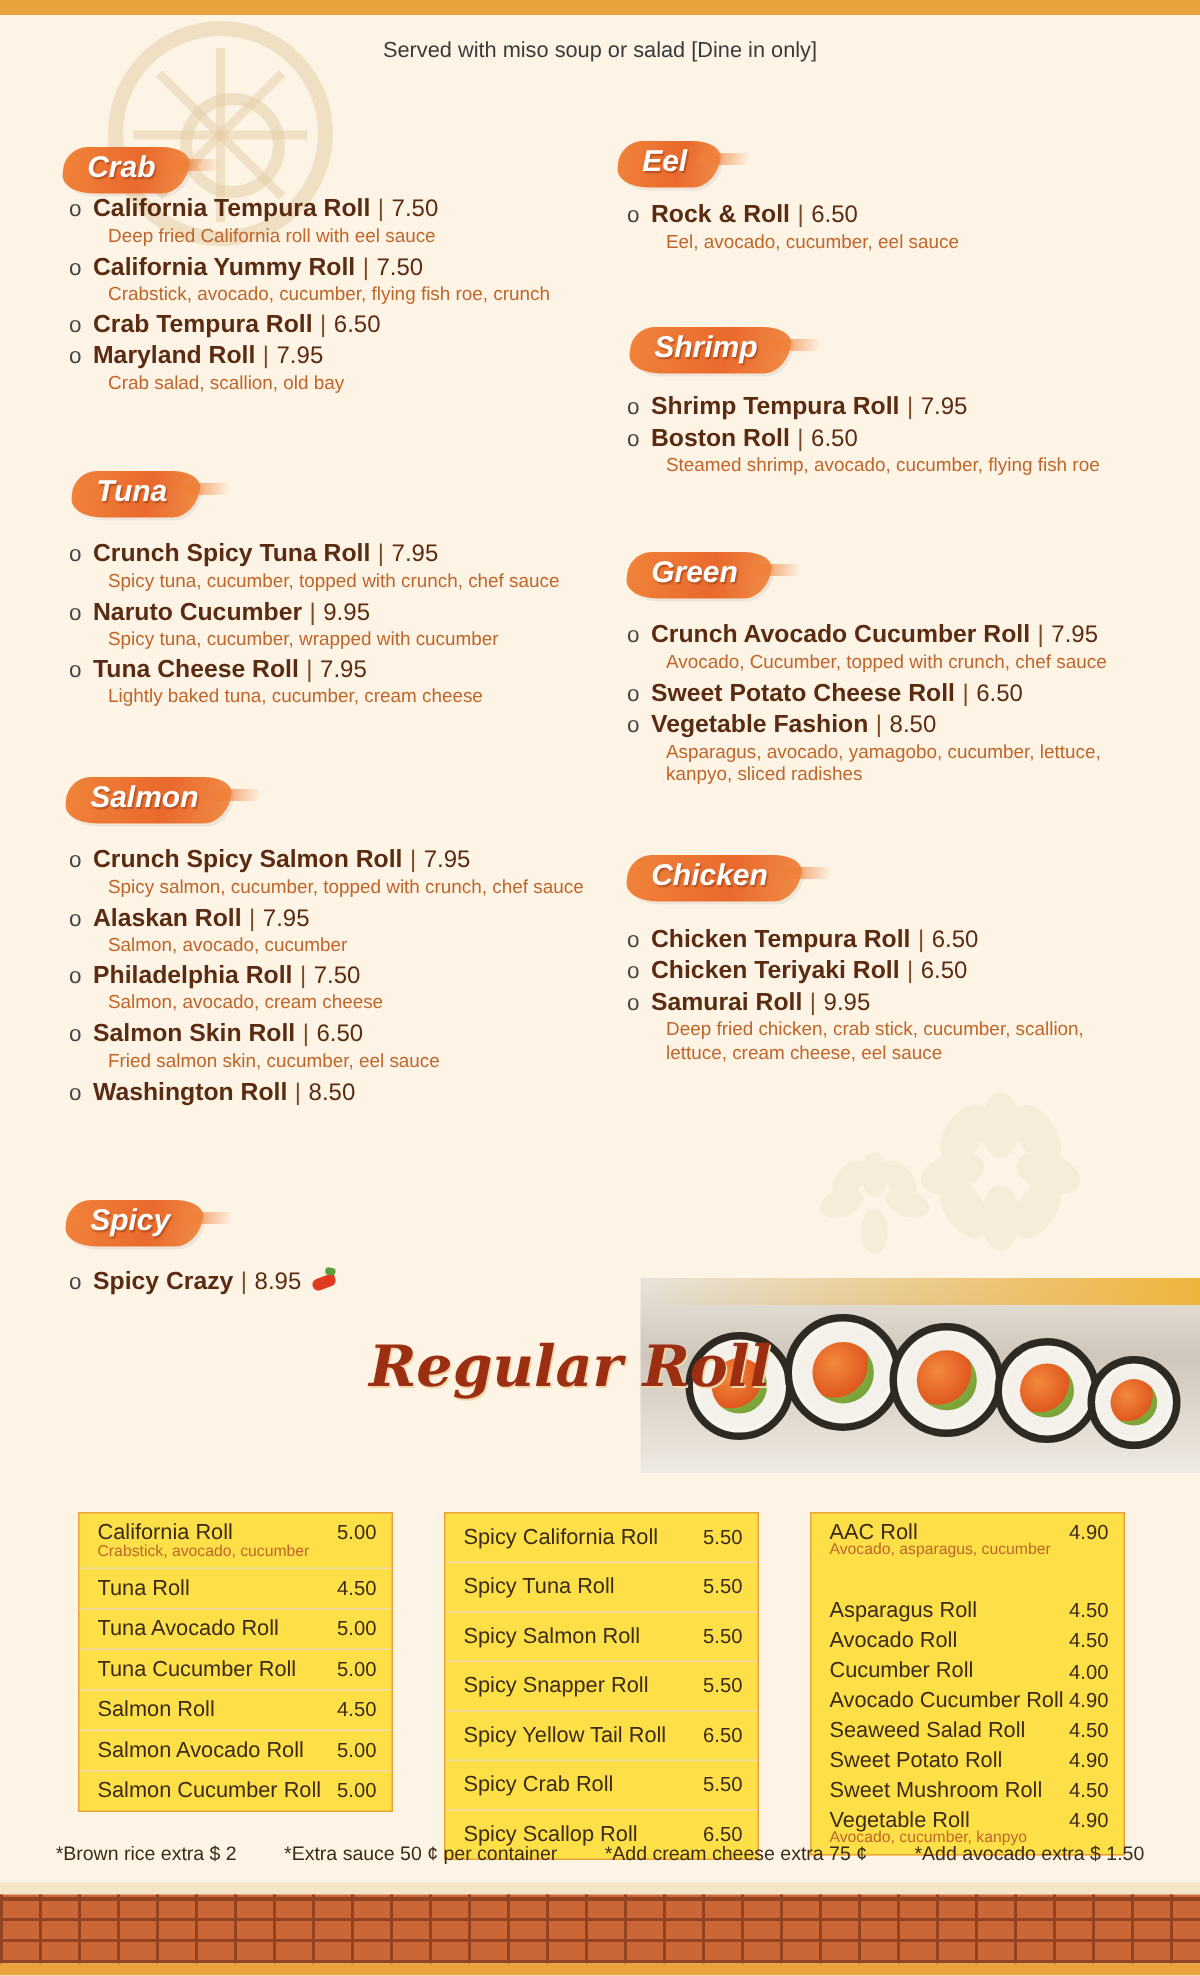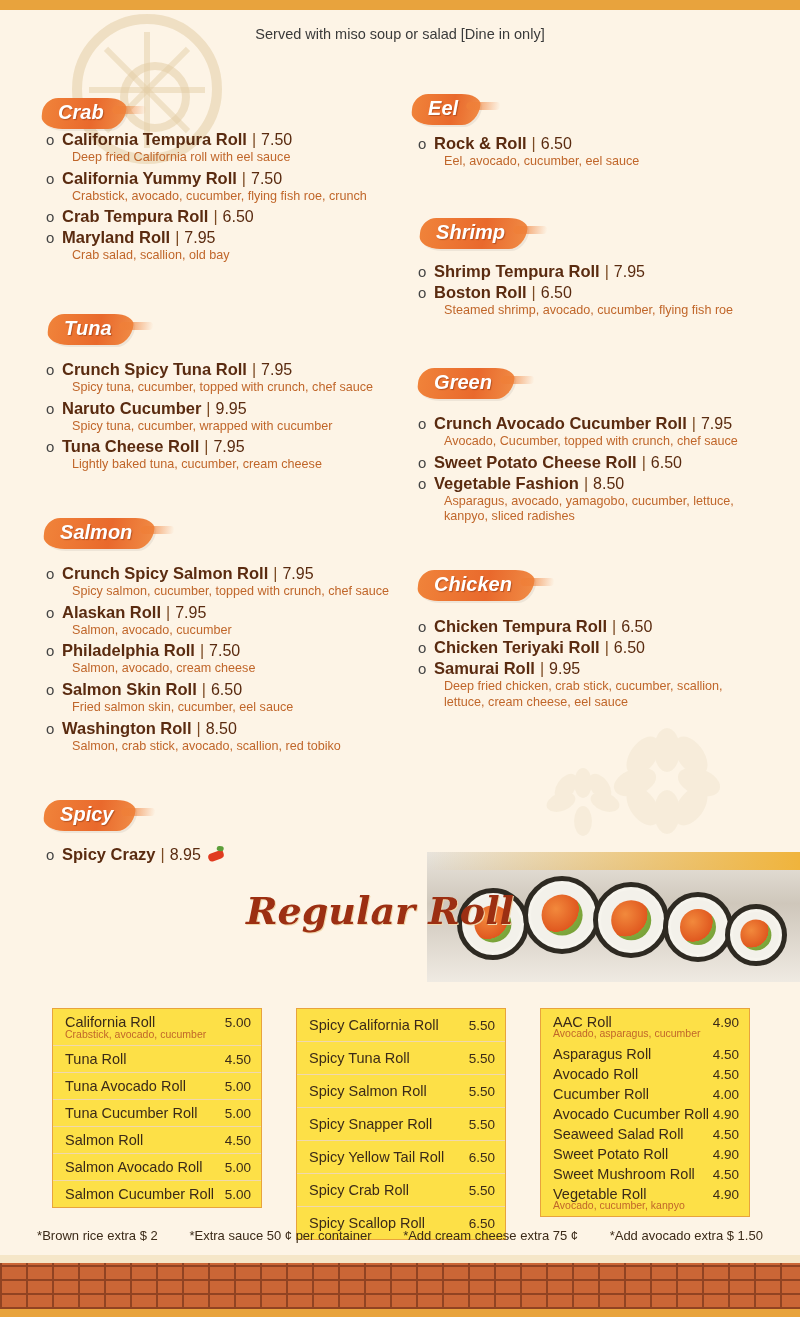--- a/index.html
+++ b/index.html
@@ -245,21 +245,20 @@
         </div>
       <div class="desc">Fried salmon skin, cucumber, eel sauce</div>
     </div>
     <div class="item">
       <div class="line1">
           <span class="bullet">o</span>
         <span class="iname">Washington Roll</span>
         <span class="sep">|</span>
         <span class="price">8.50</span>
         </div>
-      <div class="desc">Salmon, crab stick, avocado, scallion, red tobiko</div>
     </div>
   </div>
 
   <div class="banner" style="left:44px;top:798px;">
     <div class="brush"><span>Spicy</span></div>
   </div>
   <div class="col" style="left:46px;top:845px;width:380px;">
     <div class="item">
       <div class="line1">
           <span class="bullet">o</span>
@@ -456,21 +455,21 @@
       <span class="tprice">6.50</span>
     </div>
   </div>
 
   <div class="tbl" style="left:540px;top:1008px;width:208px;">
     <div class="trow" style="border-bottom:none;padding-bottom:0px;">
       <span class="tname">AAC Roll</span>
       <span class="tprice">4.90</span>
     </div>
     <div class="tdesc">Avocado, asparagus, cucumber</div>
-    <div class="trow" style="border-bottom:none;padding:2px 10px 2px 12px;">
+    <div class="trow" style="border-bottom:none;padding:2px 10px 2px 12px;margin-top:20px;">
       <span class="tname">Asparagus Roll</span>
       <span class="tprice">4.50</span>
     </div>
     <div class="trow" style="border-bottom:none;padding:2px 10px 2px 12px;">
       <span class="tname">Avocado Roll</span>
       <span class="tprice">4.50</span>
     </div>
     <div class="trow" style="border-bottom:none;padding:2px 10px 2px 12px;align-items:center;">
       <span class="tname">Cucumber Roll</span>
       <span class="tprice">4.00</span>

